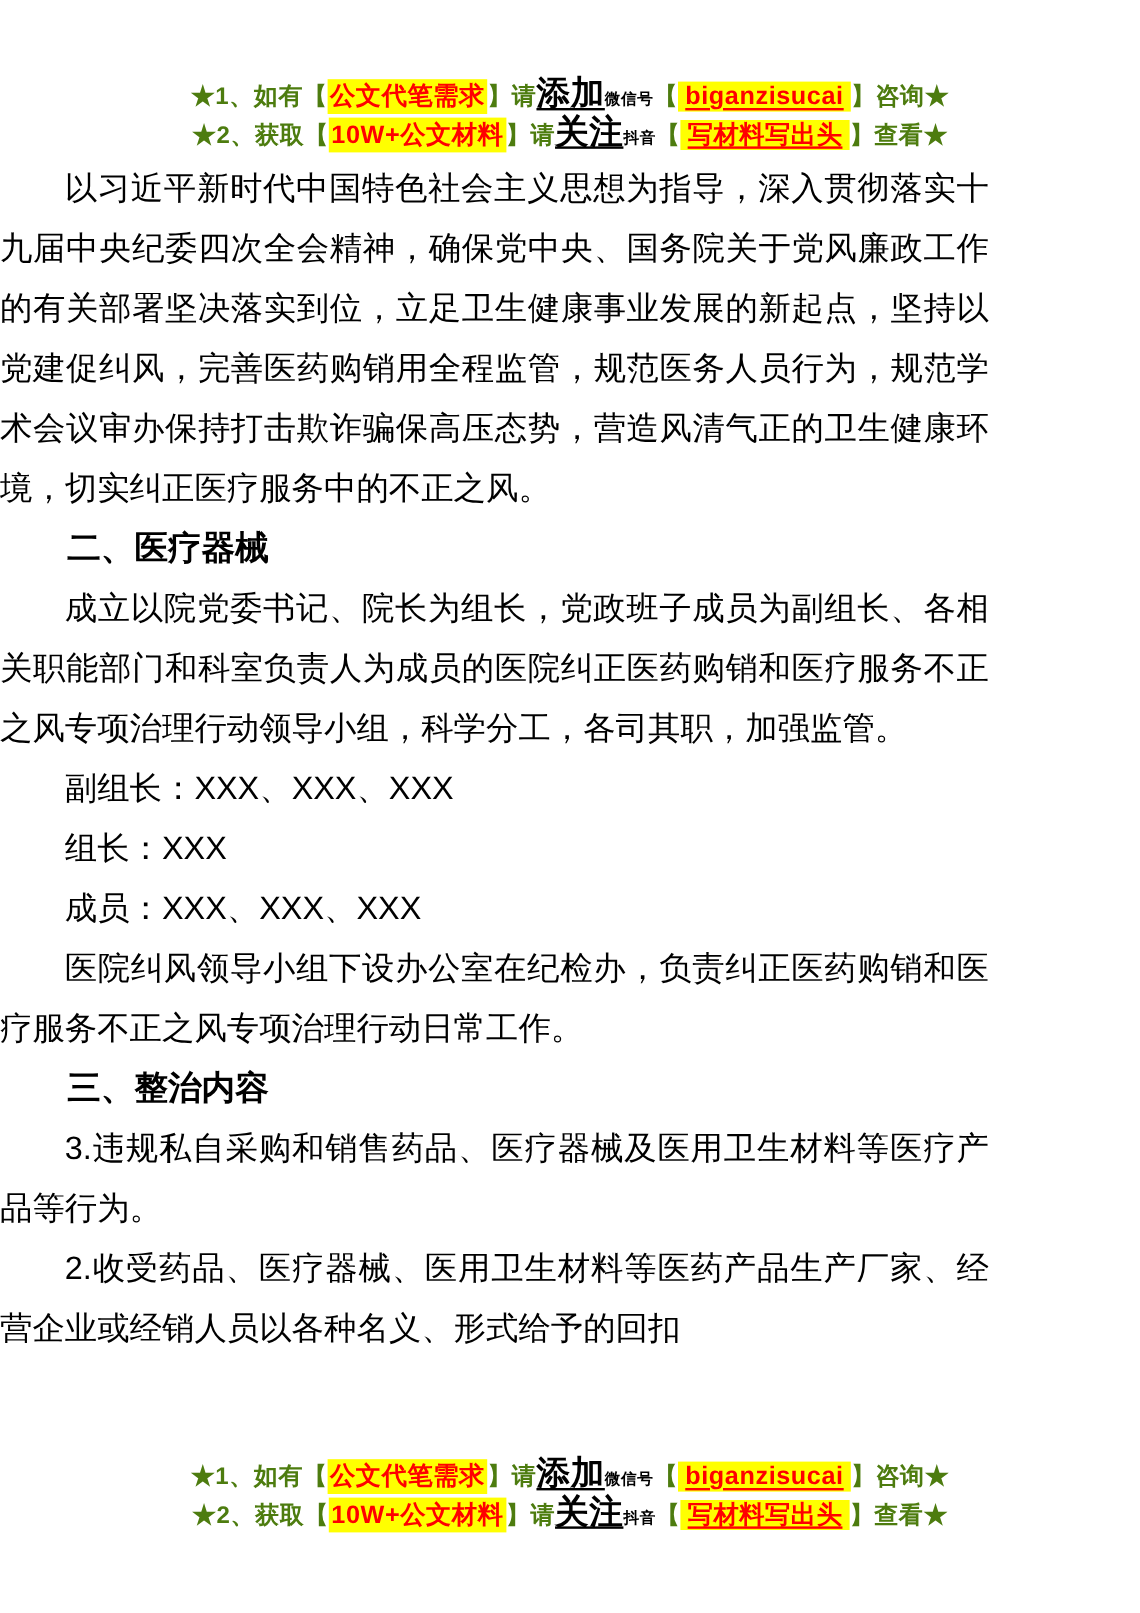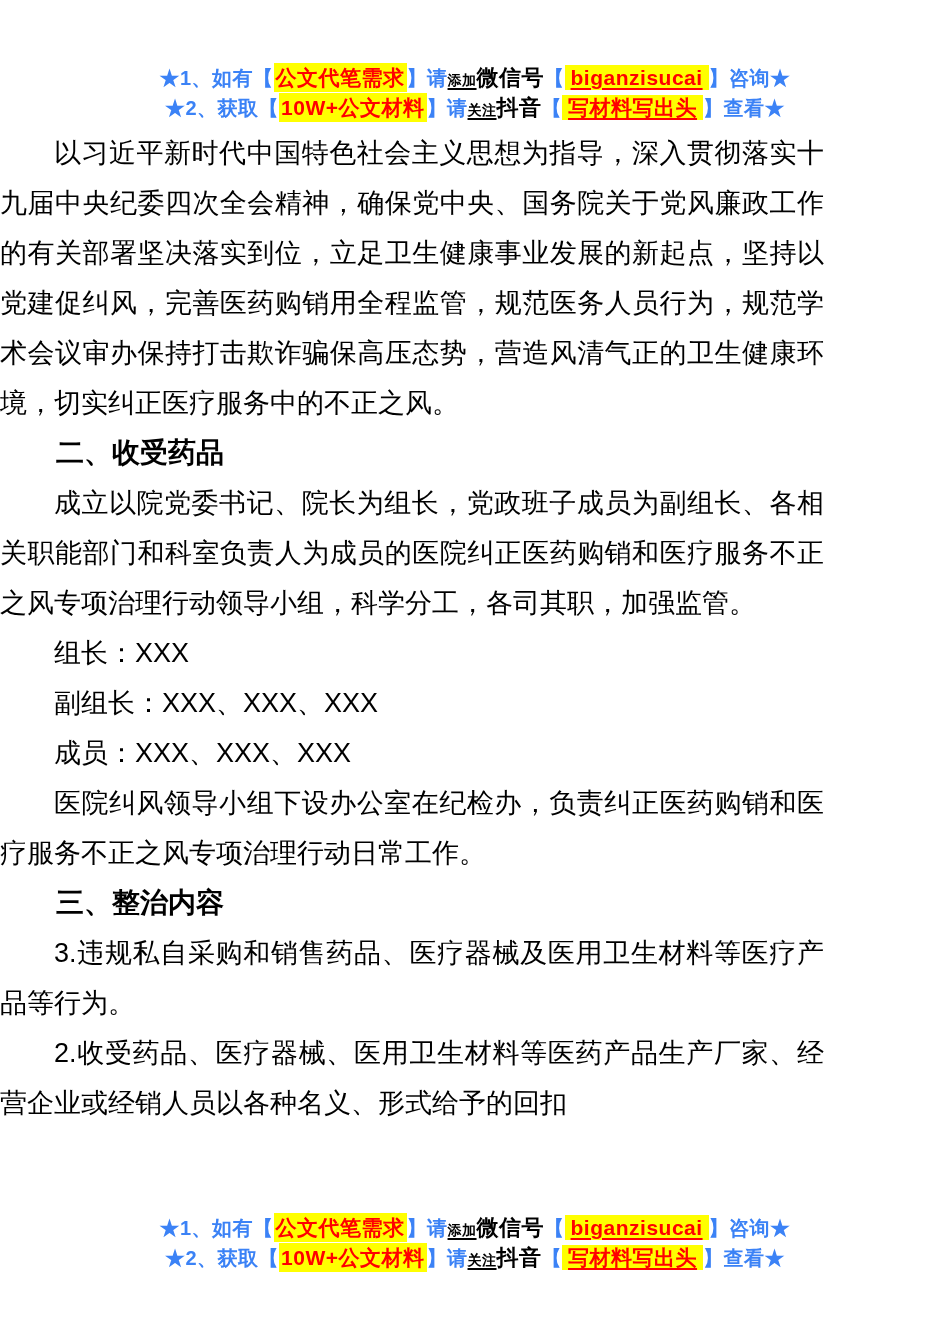--- a/index.html
+++ b/index.html
@@ -21,35 +21,35 @@
     letter-spacing: 0.5px;
     white-space: nowrap;
   }
   .promo-top { padding-top: 64px; }
   .promo-bottom {
     position: absolute;
     left: 0; right: 0;
     top: 1214px;
   }
   .seg { display: inline; }
-  .seg-plain { color: #3b82f6; }
+  .seg-plain { color: #4d7c0f; }
   .seg-hl {
     color: #ff0000;
     background: #ffff00;
     padding: 3px 2px;
     font-size: 21px;
   }
   .seg-u {
     color: #000000;
-    font-size: 14px;
+    font-size: 28px;
     text-decoration: underline;
     text-decoration-thickness: 2px;
     text-underline-offset: 3px;
   }
-  .seg-small { font-size: 22px; }
+  .seg-small { font-size: 13px; }
   .seg-hl-u {
     color: #ff0000;
     background: #ffff00;
     padding: 1px 6px;
     font-size: 21px;
     text-decoration: underline;
     text-decoration-color: #ff0000;
     text-decoration-thickness: 2px;
     text-underline-offset: 3px;
   }
@@ -77,24 +77,24 @@
 
 <div class="page">
 
   <div class="promo promo-top">
     <div class="promo-line"><span class="seg seg-plain">★1、如有【</span><span class="seg seg-hl">公文代笔需求</span><span class="seg seg-plain">】请</span><span class="seg seg-u">添加</span><span class="seg seg-small">微信号</span><span class="seg seg-plain">【</span><span class="seg seg-hl-u">biganzisucai</span><span class="seg seg-plain">】咨询★</span></div>
     <div class="promo-line"><span class="seg seg-plain">★2、获取【</span><span class="seg seg-hl">10W+公文材料</span><span class="seg seg-plain">】请</span><span class="seg seg-u">关注</span><span class="seg seg-small">抖音</span><span class="seg seg-plain">【</span><span class="seg seg-hl-u">写材料写出头</span><span class="seg seg-plain">】查看★</span></div>
   </div>
 
   <div class="doc-body">
       <p class="paragraph">以习近平新时代中国特色社会主义思想为指导，深入贯彻落实十九届中央纪委四次全会精神，确保党中央、国务院关于党风廉政工作的有关部署坚决落实到位，立足卫生健康事业发展的新起点，坚持以党建促纠风，完善医药购销用全程监管，规范医务人员行为，规范学术会议审办保持打击欺诈骗保高压态势，营造风清气正的卫生健康环境，切实纠正医疗服务中的不正之风。</p>
-      <p class="heading">二、收受药品</p>
+      <p class="heading">二、医疗器械</p>
       <p class="paragraph">成立以院党委书记、院长为组长，党政班子成员为副组长、各相关职能部门和科室负责人为成员的医院纠正医药购销和医疗服务不正之风专项治理行动领导小组，科学分工，各司其职，加强监管。</p>
+      <p class="paragraph">副组长：XXX、XXX、XXX</p>
       <p class="paragraph">组长：XXX</p>
-      <p class="paragraph">副组长：XXX、XXX、XXX</p>
       <p class="paragraph">成员：XXX、XXX、XXX</p>
       <p class="paragraph">医院纠风领导小组下设办公室在纪检办，负责纠正医药购销和医疗服务不正之风专项治理行动日常工作。</p>
       <p class="heading">三、整治内容</p>
       <p class="paragraph">3.违规私自采购和销售药品、医疗器械及医用卫生材料等医疗产品等行为。</p>
       <p class="paragraph">2.收受药品、医疗器械、医用卫生材料等医药产品生产厂家、经营企业或经销人员以各种名义、形式给予的回扣</p>
     </div>
 
   <div class="promo promo-bottom">
     <div class="promo-line"><span class="seg seg-plain">★1、如有【</span><span class="seg seg-hl">公文代笔需求</span><span class="seg seg-plain">】请</span><span class="seg seg-u">添加</span><span class="seg seg-small">微信号</span><span class="seg seg-plain">【</span><span class="seg seg-hl-u">biganzisucai</span><span class="seg seg-plain">】咨询★</span></div>
     <div class="promo-line"><span class="seg seg-plain">★2、获取【</span><span class="seg seg-hl">10W+公文材料</span><span class="seg seg-plain">】请</span><span class="seg seg-u">关注</span><span class="seg seg-small">抖音</span><span class="seg seg-plain">【</span><span class="seg seg-hl-u">写材料写出头</span><span class="seg seg-plain">】查看★</span></div>

